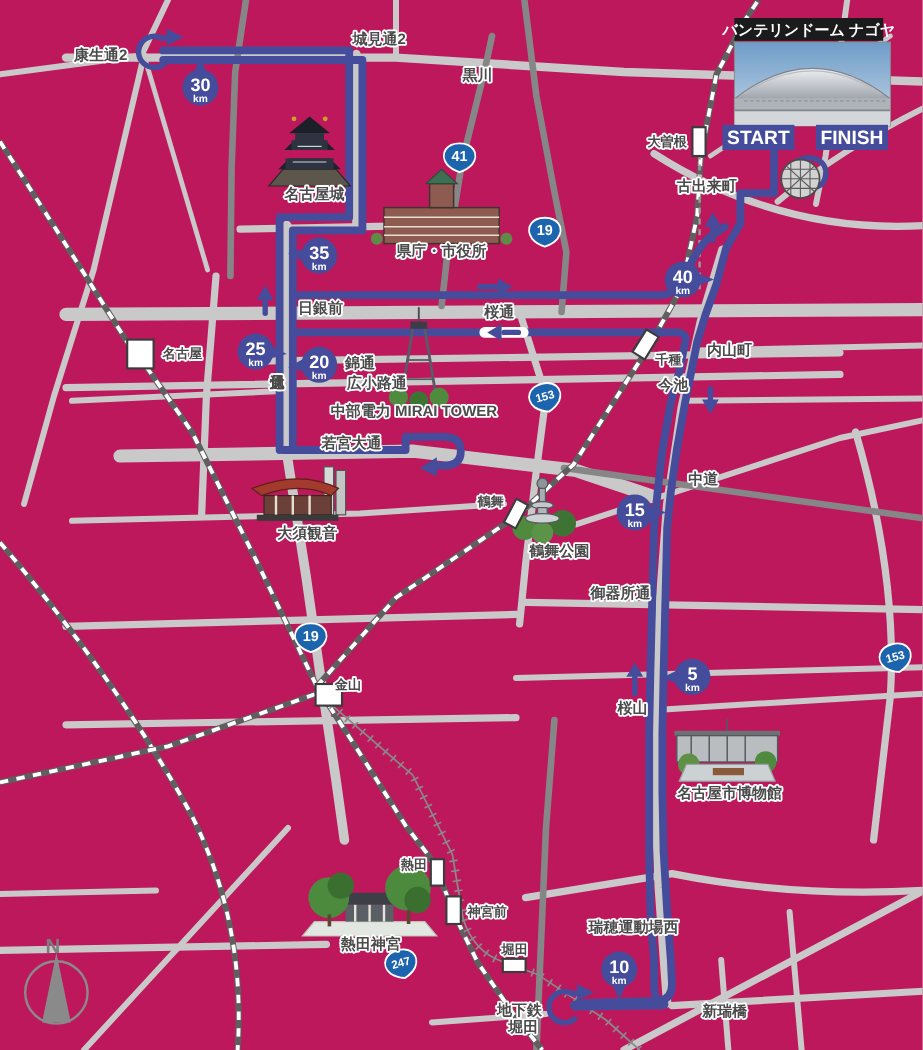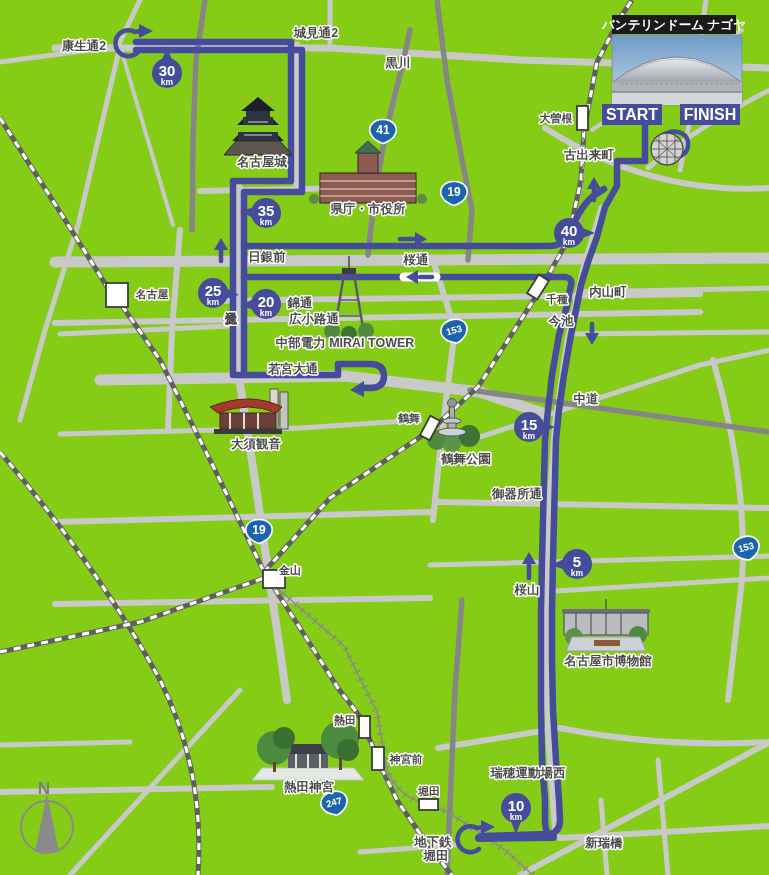--- a/index.html
+++ b/index.html
@@ -1,16 +1,16 @@
 <!DOCTYPE html>
 <html><head>
 <meta charset="utf-8">
 <style>
   html,body{margin:0;padding:0;background:#fff;}
-  #stage{position:relative;width:769px;height:875px;background:#84cc16;overflow:hidden;
+  #stage{position:relative;width:769px;height:875px;background:#be185d;overflow:hidden;
          font-family:"Liberation Sans","DejaVu Sans",sans-serif;}
   svg{display:block}
   
   .rd{fill:none;stroke:#c9c9c9;stroke-linecap:round;stroke-linejoin:round}
   .rd.w4{stroke-width:4}.rd.w5{stroke-width:5}.rd.w6{stroke-width:6}.rd.w7{stroke-width:7}
   .rd.w8{stroke-width:8}.rd.w11{stroke-width:11}
   .rdk{fill:none;stroke:#868686;stroke-linecap:round;stroke-linejoin:round;stroke-width:5.5}
   
   .rw-base{fill:none;stroke:#5f5f5f;stroke-width:5}
   .rw-top{fill:none;stroke:#ffffff;stroke-width:3.2;stroke-dasharray:7 7}

